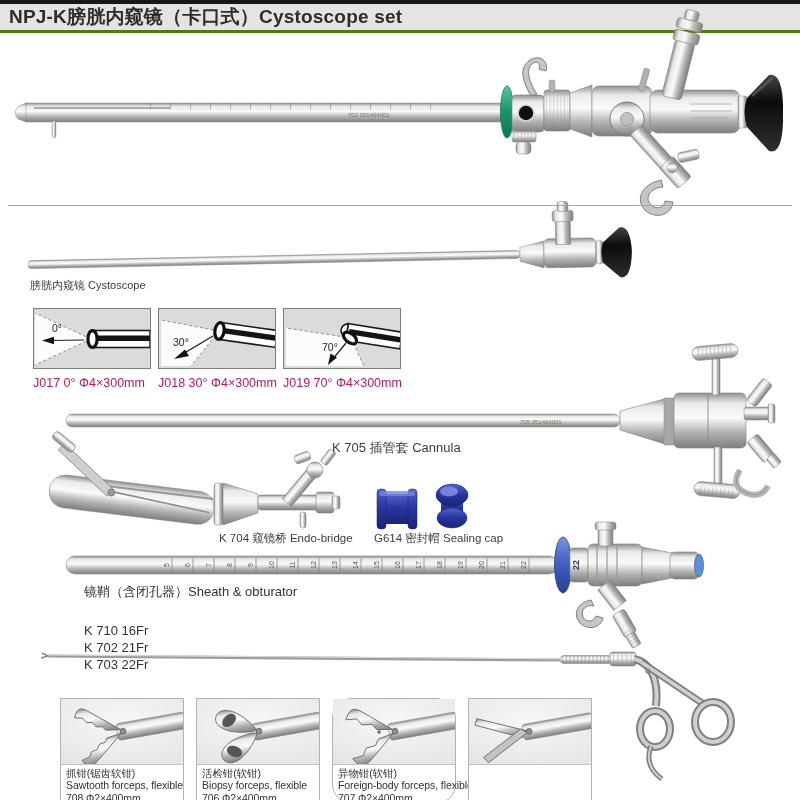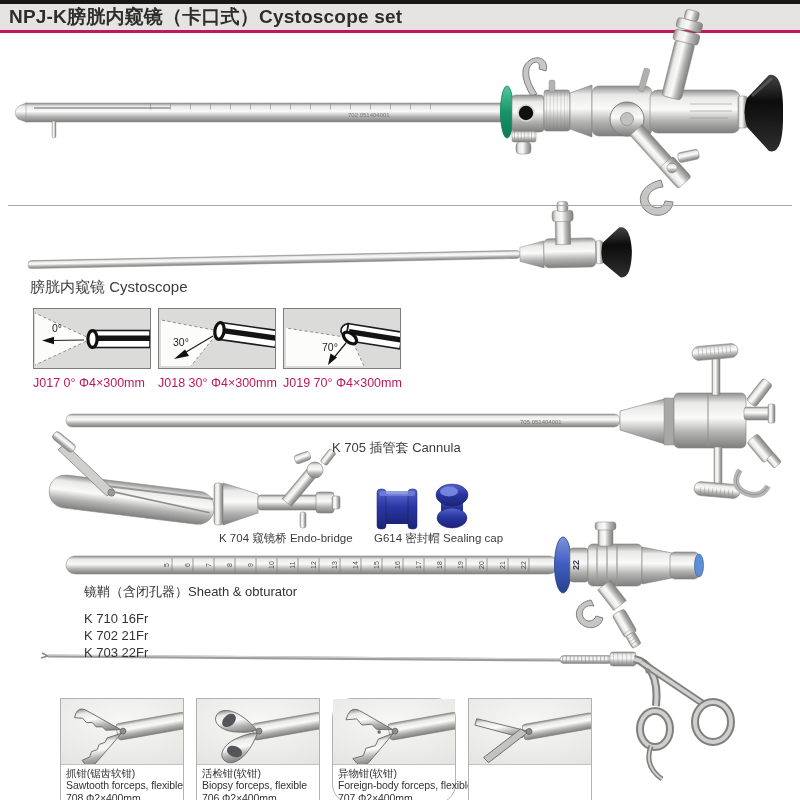--- a/index.html
+++ b/index.html
@@ -2,45 +2,45 @@
 <html><head>
 <meta charset="utf-8">
 <style>
   * { margin:0; padding:0; box-sizing:border-box; }
   html,body { width:800px; height:800px; background:#fff; overflow:hidden; }
   .page { position:relative; width:800px; height:800px; background:#fff;
           font-family:"Liberation Sans", sans-serif; color:#3a3a3a; }
 
   
   .header { position:absolute; top:0; left:0; width:800px; height:33px;
-            background:#e5e4e2; border-top:4px solid #171717; border-bottom:3px solid #be185d;
+            background:#e5e4e2; border-top:4px solid #171717; border-bottom:3px solid #4d7c0f;
             display:flex; align-items:center; padding:0 9px; }
   .header h1 { font-size:19px; font-weight:700; color:#2d2d2d; letter-spacing:.2px; white-space:nowrap; }
 
   .divider { position:absolute; left:8px; width:784px; height:1px; background:#a8a8a6; }
   .div1 { top:205px; }
 
   .art { position:absolute; top:0; left:0; width:800px; height:800px; }
 
   .lbl { position:absolute; white-space:nowrap; color:#3c3c3c; }
-  .lbl-cysto   { left:30px;  top:278px; font-size:15px; }
+  .lbl-cysto   { left:30px;  top:278px; font-size:11px; }
   .lbl-cannula { left:332px; top:439px; font-size:13px; }
   .lbl-bridge  { left:219px; top:531px; font-size:11.5px; }
   .lbl-cap     { left:374px; top:531px; font-size:11.5px; }
 
   
   .angle-box { position:absolute; top:308px; width:118px; }
   .angle-box.a0 { left:33px; } .angle-box.a1 { left:158px; } .angle-box.a2 { left:283px; }
   .angle-frame { width:118px; height:61px; background:#dbdbd9; border:1px solid #7d7d7b; }
   .angle-frame svg { display:block; width:100%; height:100%; }
   .angle-caption { margin-top:7px; font-size:12.5px; color:#be185d; white-space:nowrap; }
 
   
   .sheath-list { position:absolute; left:84px; top:583px; font-size:13px; color:#333; }
-  .sheath-list .title { margin-bottom:9px; }
+  .sheath-list .title { margin-bottom:21px; }
   .sheath-list .item { line-height:17px; }
 
   
   .fbox { position:absolute; top:698px; width:124px; height:106px;
           border:1px solid #b2b2b0; background:#fff; }
   .fbox.f0 { left:60px; } .fbox.f1 { left:196px; } .fbox.f2 { left:332px;border-radius:20px; } .fbox.f3 { left:468px; }
   .fbox .img { height:66px; border-bottom:1px solid #c2c2c0;
                background:radial-gradient(120% 110% at 50% 35%, #f7f7f5 0%, #e6e6e4 65%, #d7d7d5 100%); }
   .fbox .img svg { display:block; width:100%; height:100%; }
   .fbox .txt { padding:2px 5px 0 5px; font-size:10.5px; line-height:12.4px; color:#333;

